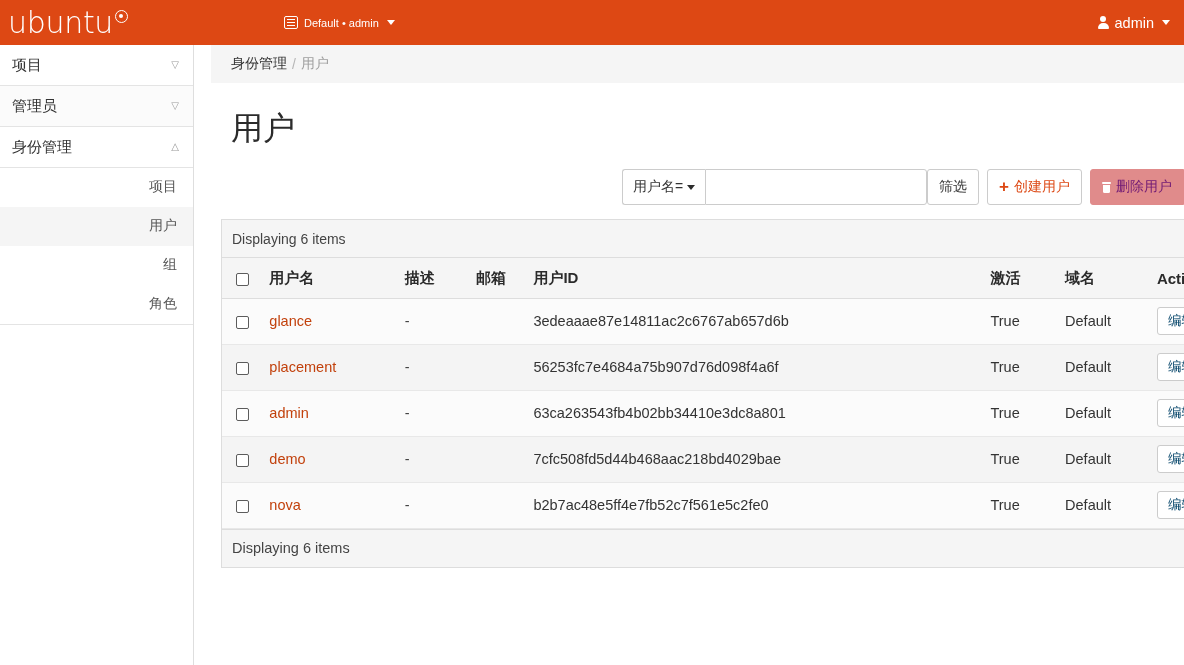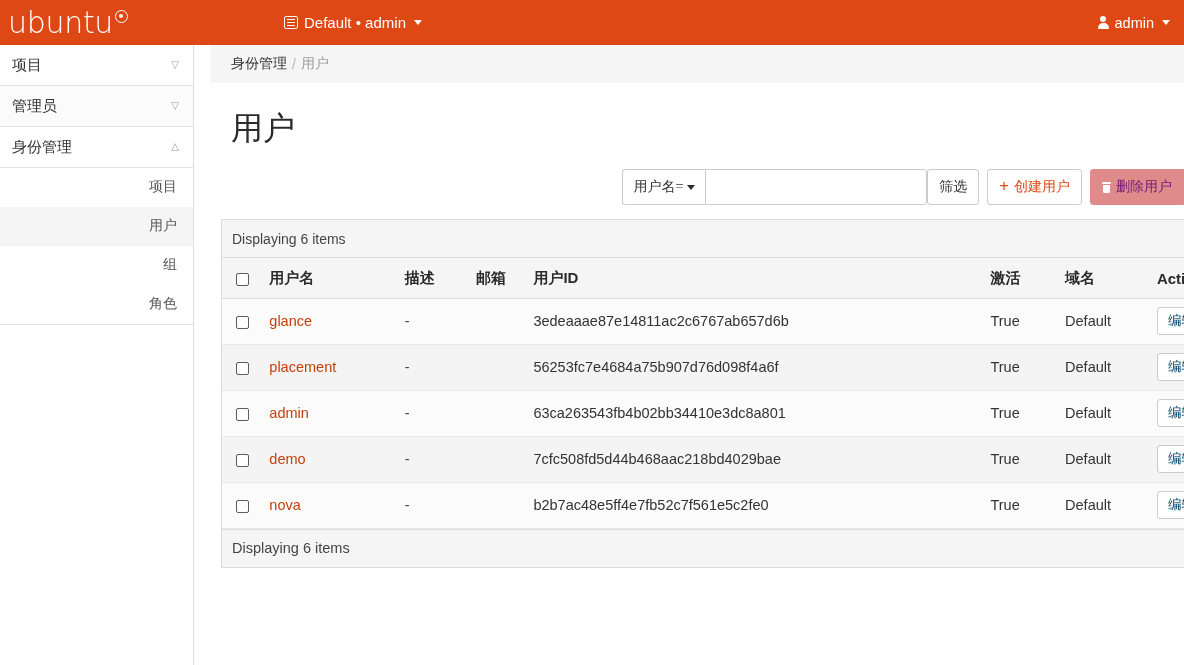--- a/index.html
+++ b/index.html
@@ -45,21 +45,21 @@
     position: absolute;
     width: 4px; height: 4px;
     background: #ffffff;
     border-radius: 50%;
     top: 2.6px; left: 2.6px;
   }
   .ctx-switcher {
     display: flex; align-items: center;
     gap: 6px;
     color: #ffffff;
-    font-size: 15px;
+    font-size: 11px;
     margin-left: 68px;
     cursor: pointer;
     height: 45px;
     padding: 0 6px;
   }
   .icon-lines {
     width: 14px; height: 13px;
     border: 1.5px solid #ffffff;
     border-radius: 2px;
     position: relative;
@@ -174,21 +174,21 @@
 
   
   .toolbar {
     display: flex; align-items: center;
     justify-content: flex-end;
     padding: 22px 0 0 0;
     margin-right: 0px;
     gap: 0;
   }
   .btn {
-    font-family: Liberation Serif, serif;
+    font-family: Liberation Sans, sans-serif;
     font-size: 14px;
     border: 1px solid #cccccc;
     background: #ffffff;
     border-radius: 3px;
     height: 36px;
     padding: 0 11px;
     color: #333333;
     display: inline-flex; align-items: center; gap: 5px;
     cursor: pointer;
     white-space: nowrap;

